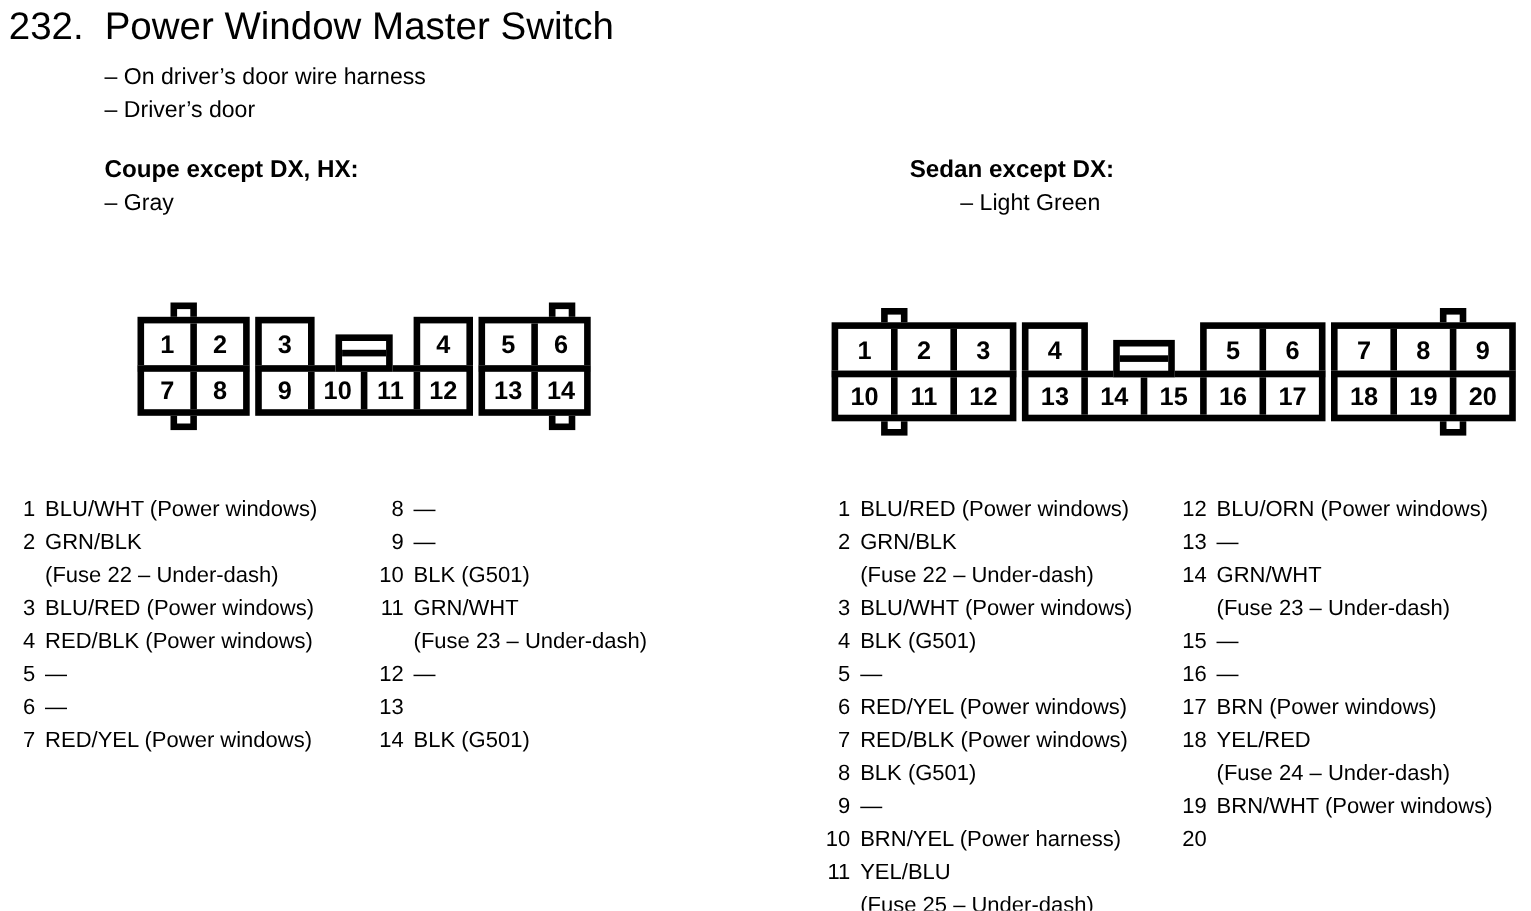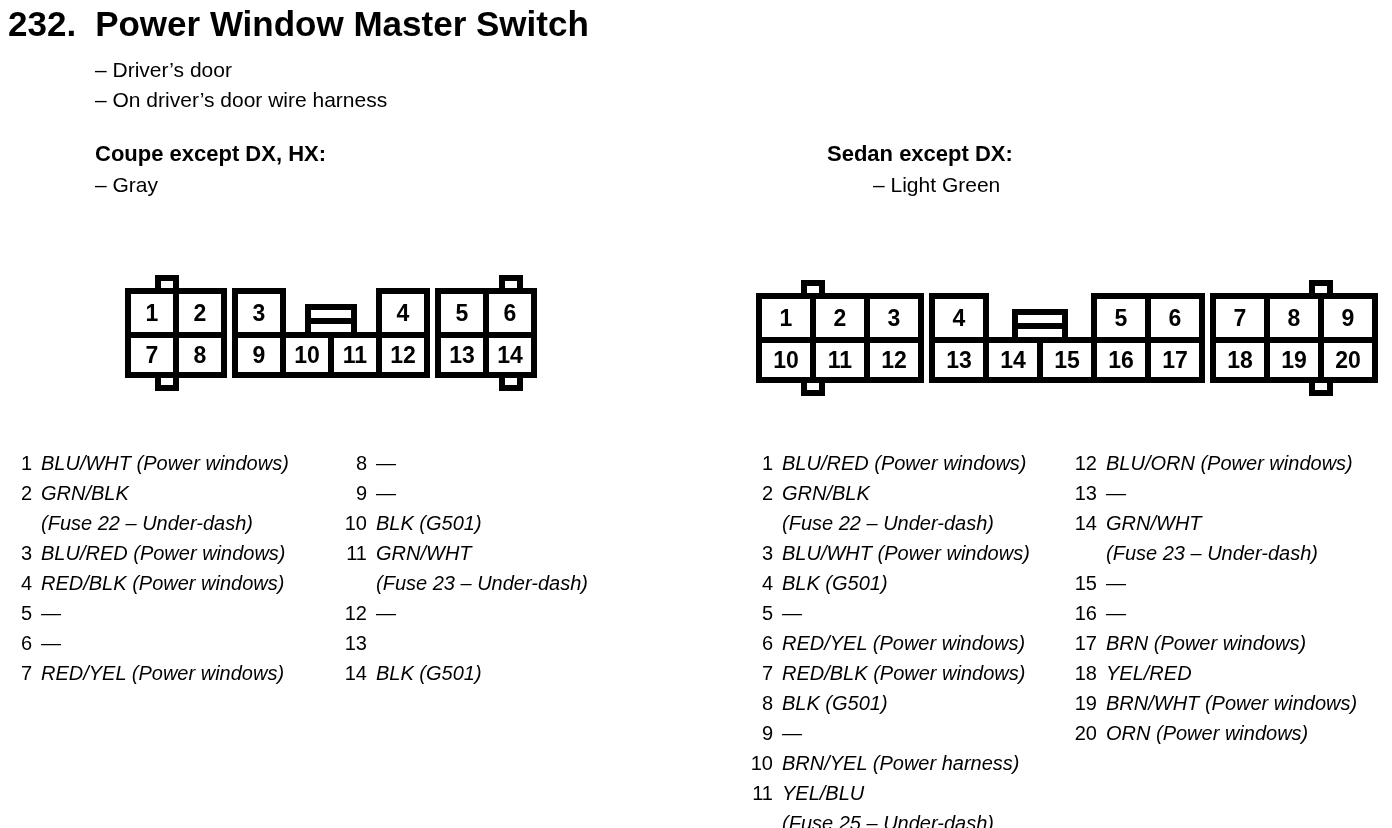--- a/index.html
+++ b/index.html
@@ -4,21 +4,21 @@
 <style>
   html,body{margin:0;padding:0;}
   body{
     width:1392px;height:828px;background:#ffffff;color:#000;
     font-family:"Liberation Sans","DejaVu Sans",sans-serif;
     position:relative;overflow:hidden;
   }
   .abs{position:absolute;}
 
   
-  .title{left:8px;top:3px;font-size:35px;font-weight:bold;line-height:42px;white-space:nowrap;text-align:center;}
+  .title{left:8px;top:3px;font-size:35px;font-weight:normal;line-height:42px;white-space:nowrap;text-align:center;}
   .title .tnum{margin-right:19px;}
 
   
   .bullets{left:95px;top:55px;font-size:21px;line-height:30px;}
   .section-head{font-size:22px;font-weight:bold;line-height:26px;white-space:nowrap;}
   .color-note{font-size:21px;line-height:26px;white-space:nowrap;text-align:right;}
 
   
   .connector{position:absolute;height:116px;}
   .ctab{position:absolute;width:24px;height:24px;border:6px solid #000;background:#fff;box-sizing:border-box;}
@@ -30,32 +30,32 @@
   .cell:first-child{border-left:none;}
   .coupe-c .cell{width:42px;}
   .sedan-c .cell{width:48px;}
   .latch{position:absolute;top:29px;height:34px;border:6px solid #000;background:#fff;box-sizing:border-box;}
   .latch .latch-bar{position:absolute;left:0;right:0;top:8px;height:6px;background:#000;}
 
   
   .legend{position:absolute;top:448px;font-size:20px;line-height:30px;}
   .lline{display:flex;}
   .lnum{display:inline-block;width:31px;text-align:right;margin-right:9px;flex:none;}
-  .ltext{white-space:nowrap;font-style:italic;}
+  .ltext{white-space:nowrap;}
 </style>
 </head>
 <body>
 
 <div class="abs title">
   <span class="tnum">232.</span><span>Power Window Master Switch</span>
 </div>
 
 <div class="abs bullets">
+  <div>– On driver’s door wire harness</div>
   <div>– Driver’s door</div>
-  <div>– On driver’s door wire harness</div>
 </div>
 
 <div class="abs section-head" style="left:95px;top:141px;">Coupe except DX, HX:</div>
 <div class="abs color-note" style="left:95px;top:172px;">– Gray</div>
 <div class="abs section-head" style="left:827px;top:141px;">Sedan except DX:</div>
 <div class="abs color-note" style="left:827px;top:172px;margin-left:46px;">– Light Green</div>
 
 <div class="connector coupe-c" style="left:125px;top:275px;width:412px;">
   <div class="ctab" style="left:30px;top:0;"></div>
   <div class="ctab" style="left:374px;top:0;"></div>
@@ -295,20 +295,23 @@
     </div>
   <div class="lline">
       <span class="lnum">17</span>
       <span class="ltext">BRN (Power windows)</span>
     </div>
   <div class="lline">
       <span class="lnum">18</span>
       <span class="ltext">YEL/RED</span>
     </div>
   <div class="lline">
+      <span class="lnum"></span>
+      <span class="ltext">(Fuse 24 – Under-dash)</span>
+    </div>
+  <div class="lline">
       <span class="lnum">19</span>
       <span class="ltext">BRN/WHT (Power windows)</span>
     </div>
   <div class="lline">
       <span class="lnum">20</span>
-      <span class="ltext">ORN (Power windows)</span>
     </div>
 </div>
 
 </body></html>

